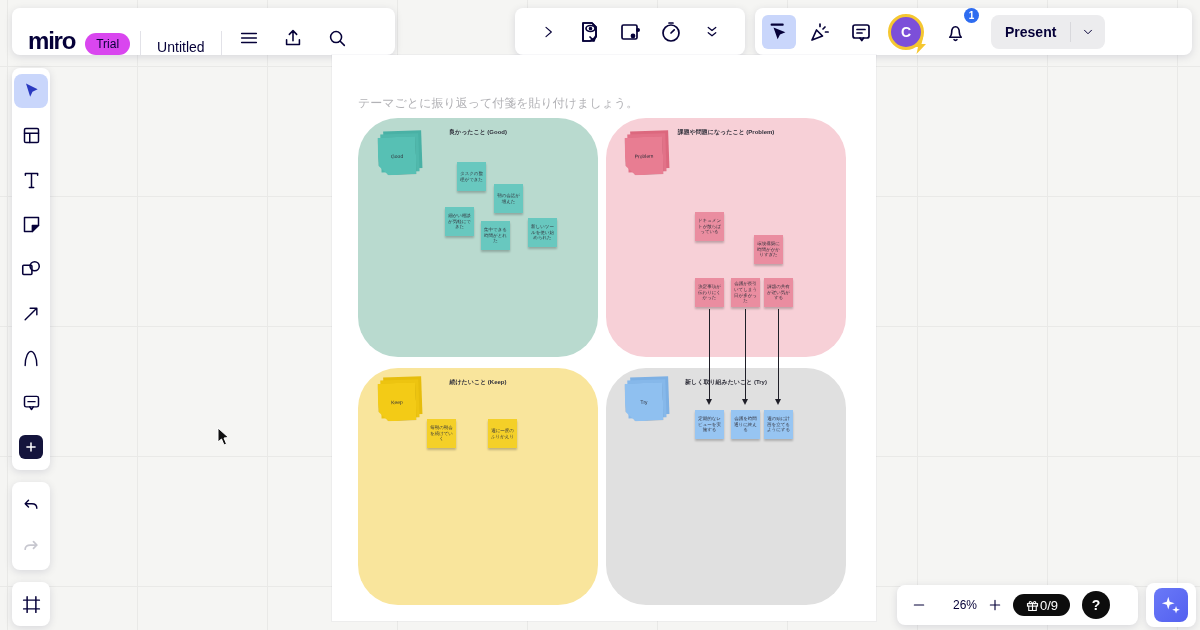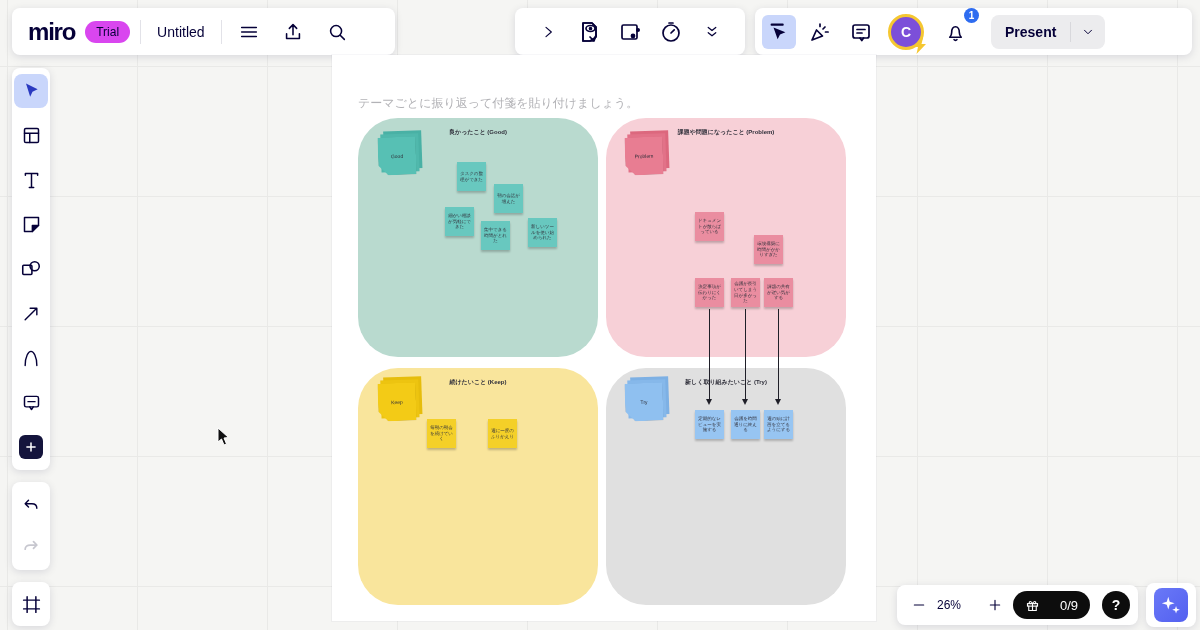--- a/index.html
+++ b/index.html
@@ -15,21 +15,21 @@
     background-size:130px 130px;
     background-position:7px 66px;
     color:var(--ink);
   }
   .card{position:absolute;background:#fff;border-radius:8px;box-shadow:0 2px 8px rgba(5,0,56,.12);}
   svg{display:block;}
   .ic{stroke:var(--ink);stroke-width:1.7;fill:none;stroke-linecap:round;stroke-linejoin:round;}
   .icbtn{display:flex;align-items:center;justify-content:center;width:34px;height:34px;border-radius:6px;cursor:pointer;}
 
   
-  #tl-card{left:12px;top:8px;width:383px;height:47px;display:flex;align-items:center;padding:0 12px;gap:10px;}
+  #tl-card{left:12px;top:8px;width:383px;height:47px;display:flex;align-items:flex-end;padding:0 12px;gap:10px;}
   .logo{font-size:24px;font-weight:700;letter-spacing:-1.2px;color:var(--ink);padding-left:4px;}
   .pill{background:#d946ef;border-radius:13px;padding:4px 11px;font-size:12px;color:var(--ink);}
   .vdiv{width:1px;height:24px;background:#e2e2e8;}
   .board-title{font-size:14px;font-weight:500;padding:0 6px;}
 
   
   #tm-card{left:515px;top:8px;width:230px;height:47px;display:flex;align-items:center;justify-content:space-between;padding:0 16px;}
 
   
   #tr-card{left:755px;top:8px;width:437px;height:47px;display:flex;align-items:center;padding:0 7px;gap:7px;}
@@ -77,22 +77,22 @@
   .st-teal .sheet{background:#57c0b4}.st-teal .b1{background:#50b8ac}.st-teal .b2{background:#49b1a5}
   .st-pink .sheet{background:#e87d92}.st-pink .b1{background:#e27288}.st-pink .b2{background:#dc687e}
   .st-yellow .sheet{background:#f3cb16}.st-yellow .b1{background:#edc410}.st-yellow .b2{background:#e6bd0c}
   .st-blue .sheet{background:#8fc0f0}.st-blue .b1{background:#86b8ea}.st-blue .b2{background:#7db0e4}
 
   .arrow{position:absolute;width:1px;background:#1f1f28;}
   .arrow::after{content:"";position:absolute;bottom:-5px;left:-3px;border:3.5px solid transparent;border-top:6px solid #1f1f28;}
 
   
   #zoom-card{left:897px;top:585px;width:241px;height:40px;display:flex;align-items:center;padding:0 8px;gap:4px;}
-  .zoom-lvl{font-size:12px;font-weight:500;width:40px;text-align:left;}
-  .counter-pill{display:flex;align-items:center;gap:20px;background:#0d0d0d;color:#fff;border-radius:15px;height:28px;padding:0 12px;font-size:13px;cursor:pointer;}
+  .zoom-lvl{font-size:12px;font-weight:500;width:40px;text-align:right;}
+  .counter-pill{display:flex;align-items:center;gap:0;background:#0d0d0d;color:#fff;border-radius:15px;height:22px;padding:0 12px;font-size:13px;cursor:pointer;}
   .help-btn{width:28px;height:28px;border-radius:50%;background:#0d0d0d;color:#fff;font-size:14px;font-weight:700;display:flex;align-items:center;justify-content:center;margin-left:8px;cursor:pointer;}
   #ai-card{left:1146px;top:583px;width:50px;height:44px;display:flex;align-items:center;justify-content:center;}
   .ai-btn{width:34px;height:34px;border-radius:8px;background:linear-gradient(135deg,#6a79f7,#5360f0);display:flex;align-items:center;justify-content:center;cursor:pointer;}
 
   #mouse-cursor{position:absolute;left:217px;top:427px;}
 </style>
 </head>
 <body>
 
 <div class="card" id="tl-card">

